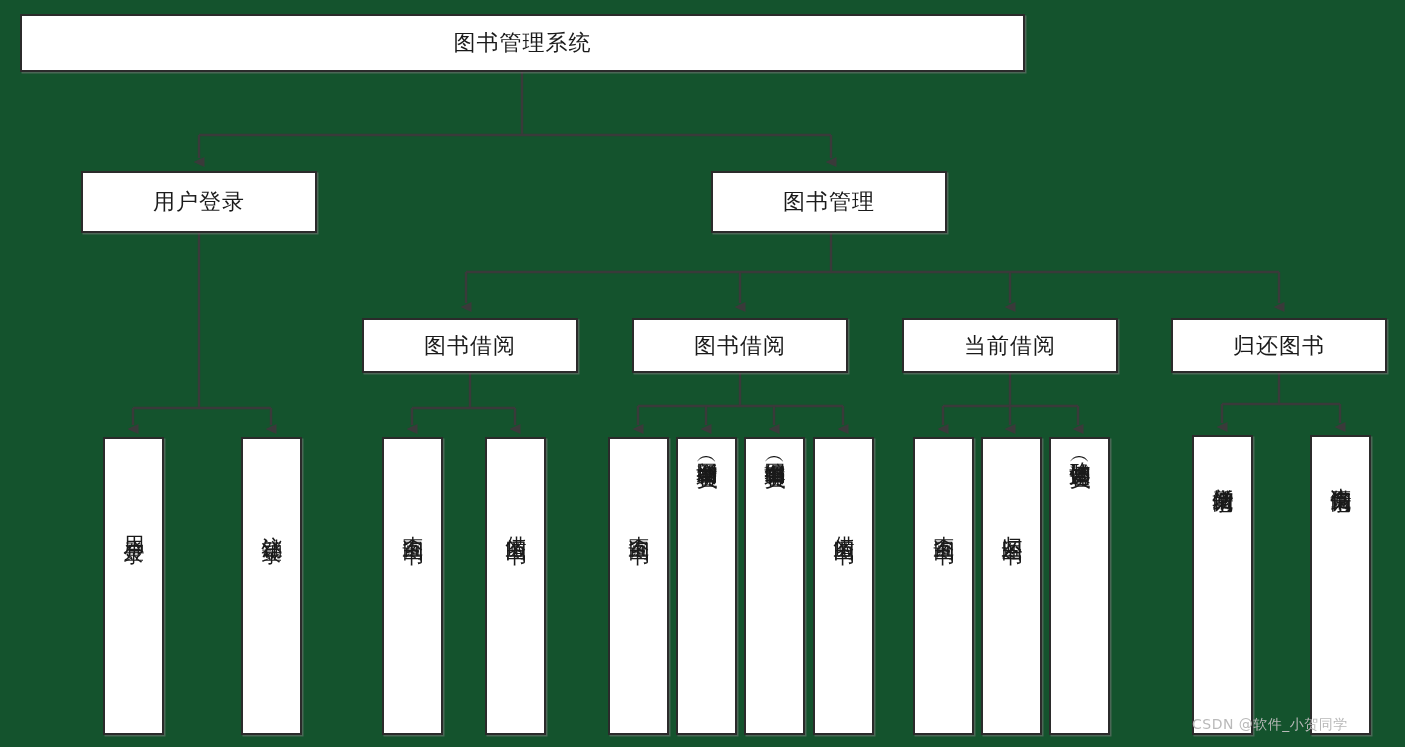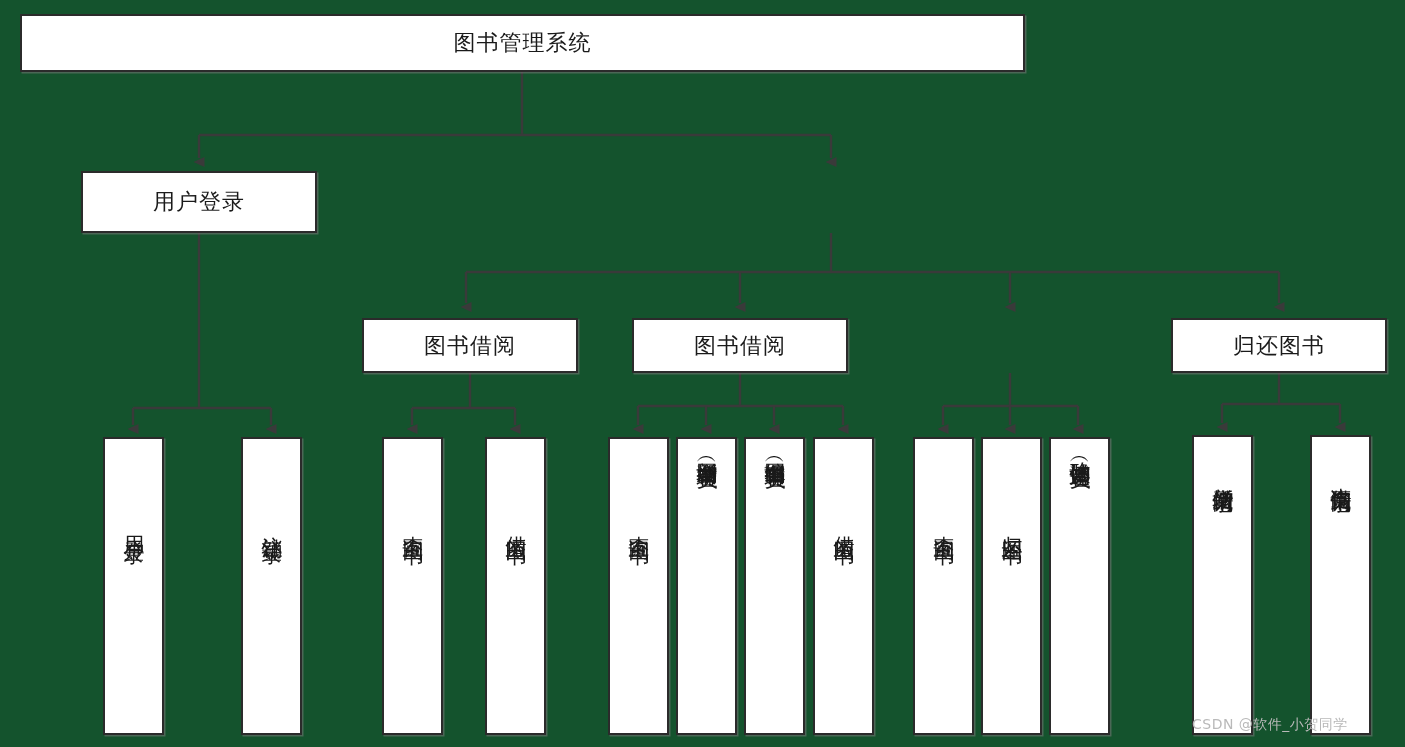--- a/index.html
+++ b/index.html
@@ -132,27 +132,33 @@
     </g>
   </svg>
 
   <div class="node root h" style="left:20px; top:14px; width:1005px; height:58px;">
     <span class="label">图书管理系统</span>
   </div>
 
   <div class="node h" style="left:81px; top:171px; width:236px; height:62px;">
     <span class="label">用户登录</span>
   </div>
+  <div class="node h" style="left:711px; top:171px; width:236px; height:62px;">
+    <span class="label">图书管理</span>
+  </div>
 
   <div class="node h" style="left:362px; top:318px; width:216px; height:55px;">
     <span class="label">图书借阅</span>
   </div>
   <div class="node h" style="left:632px; top:318px; width:216px; height:55px;">
     <span class="label">图书借阅</span>
   </div>
+  <div class="node h" style="left:902px; top:318px; width:216px; height:55px;">
+    <span class="label">当前借阅</span>
+  </div>
   <div class="node h" style="left:1171px; top:318px; width:216px; height:55px;">
     <span class="label">归还图书</span>
   </div>
 
   <div class="node v" style="left:103px; top:437px; width:61px; height:298px; padding-top:80px;">
     <span class="label">用户登录</span>
   </div>
   <div class="node v" style="left:241px; top:437px; width:61px; height:298px; padding-top:80px;">
     <span class="label">注销登录</span>
   </div>

